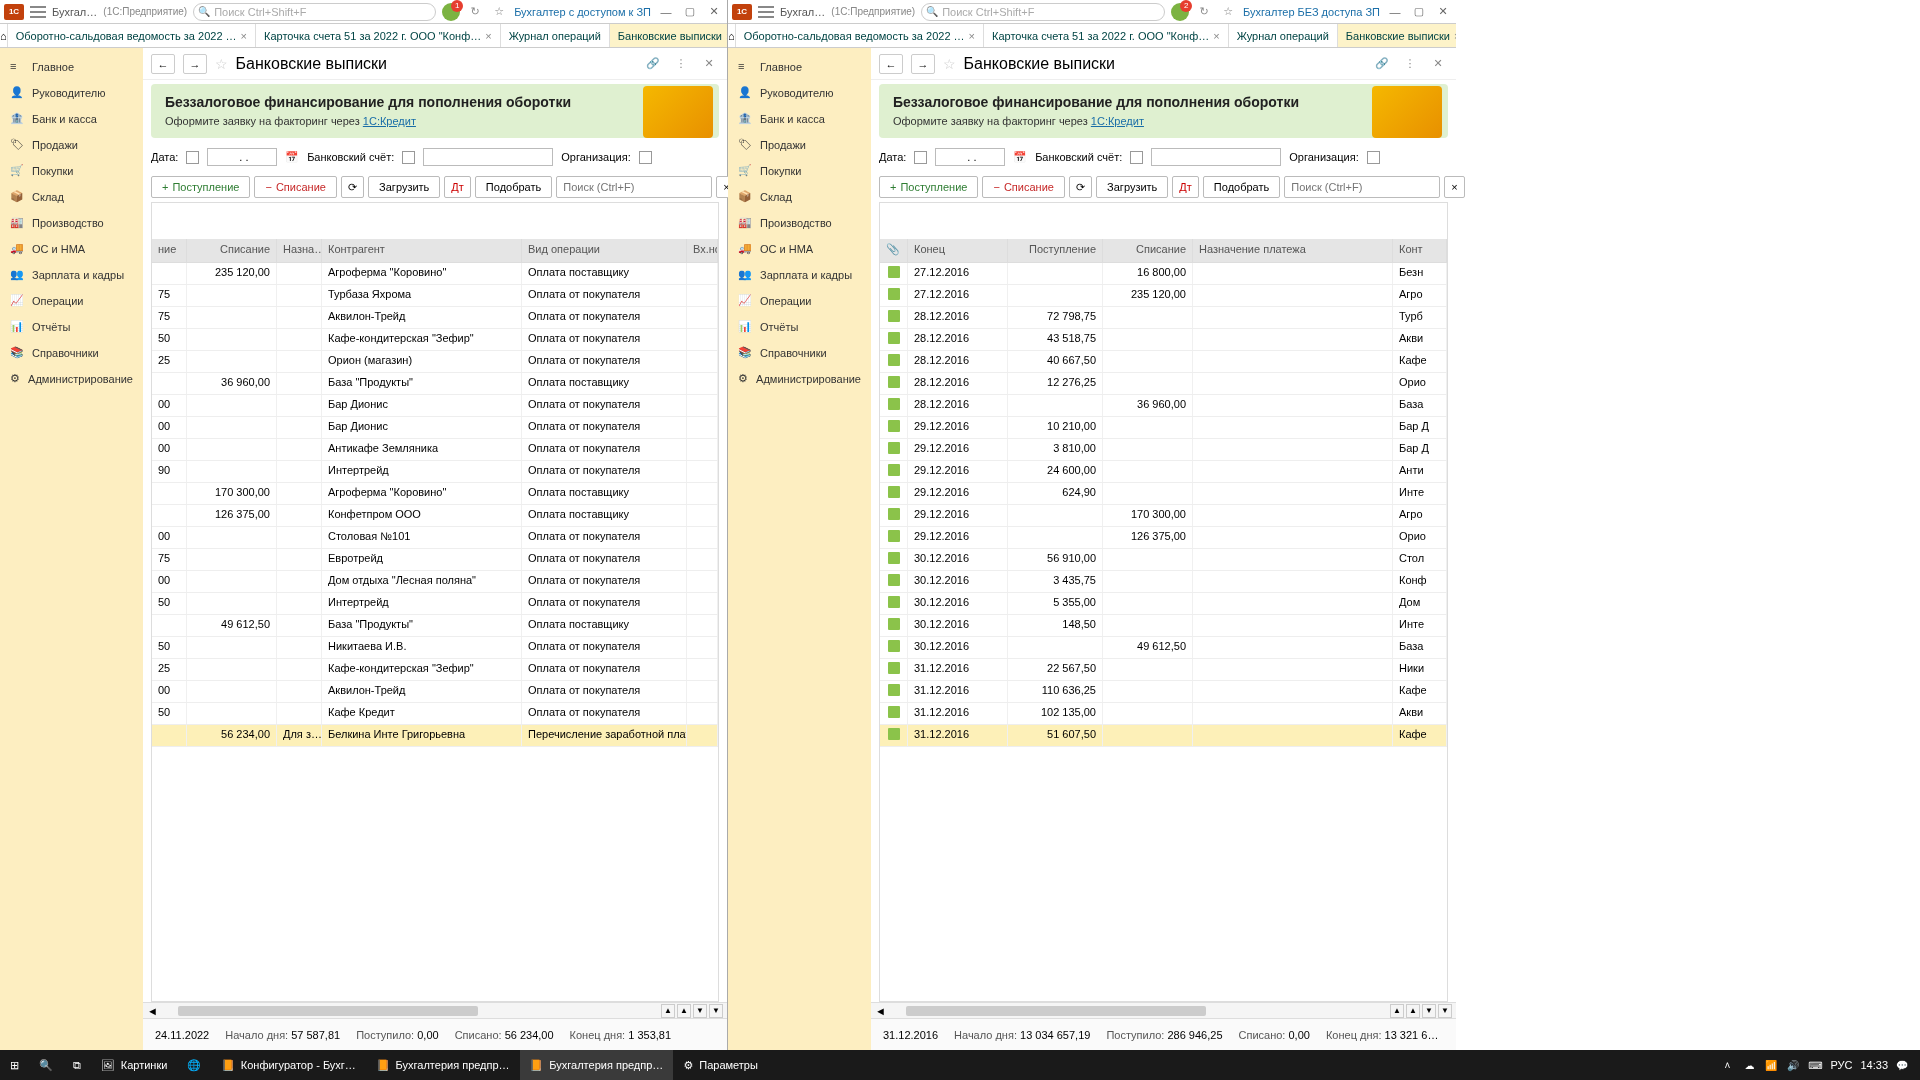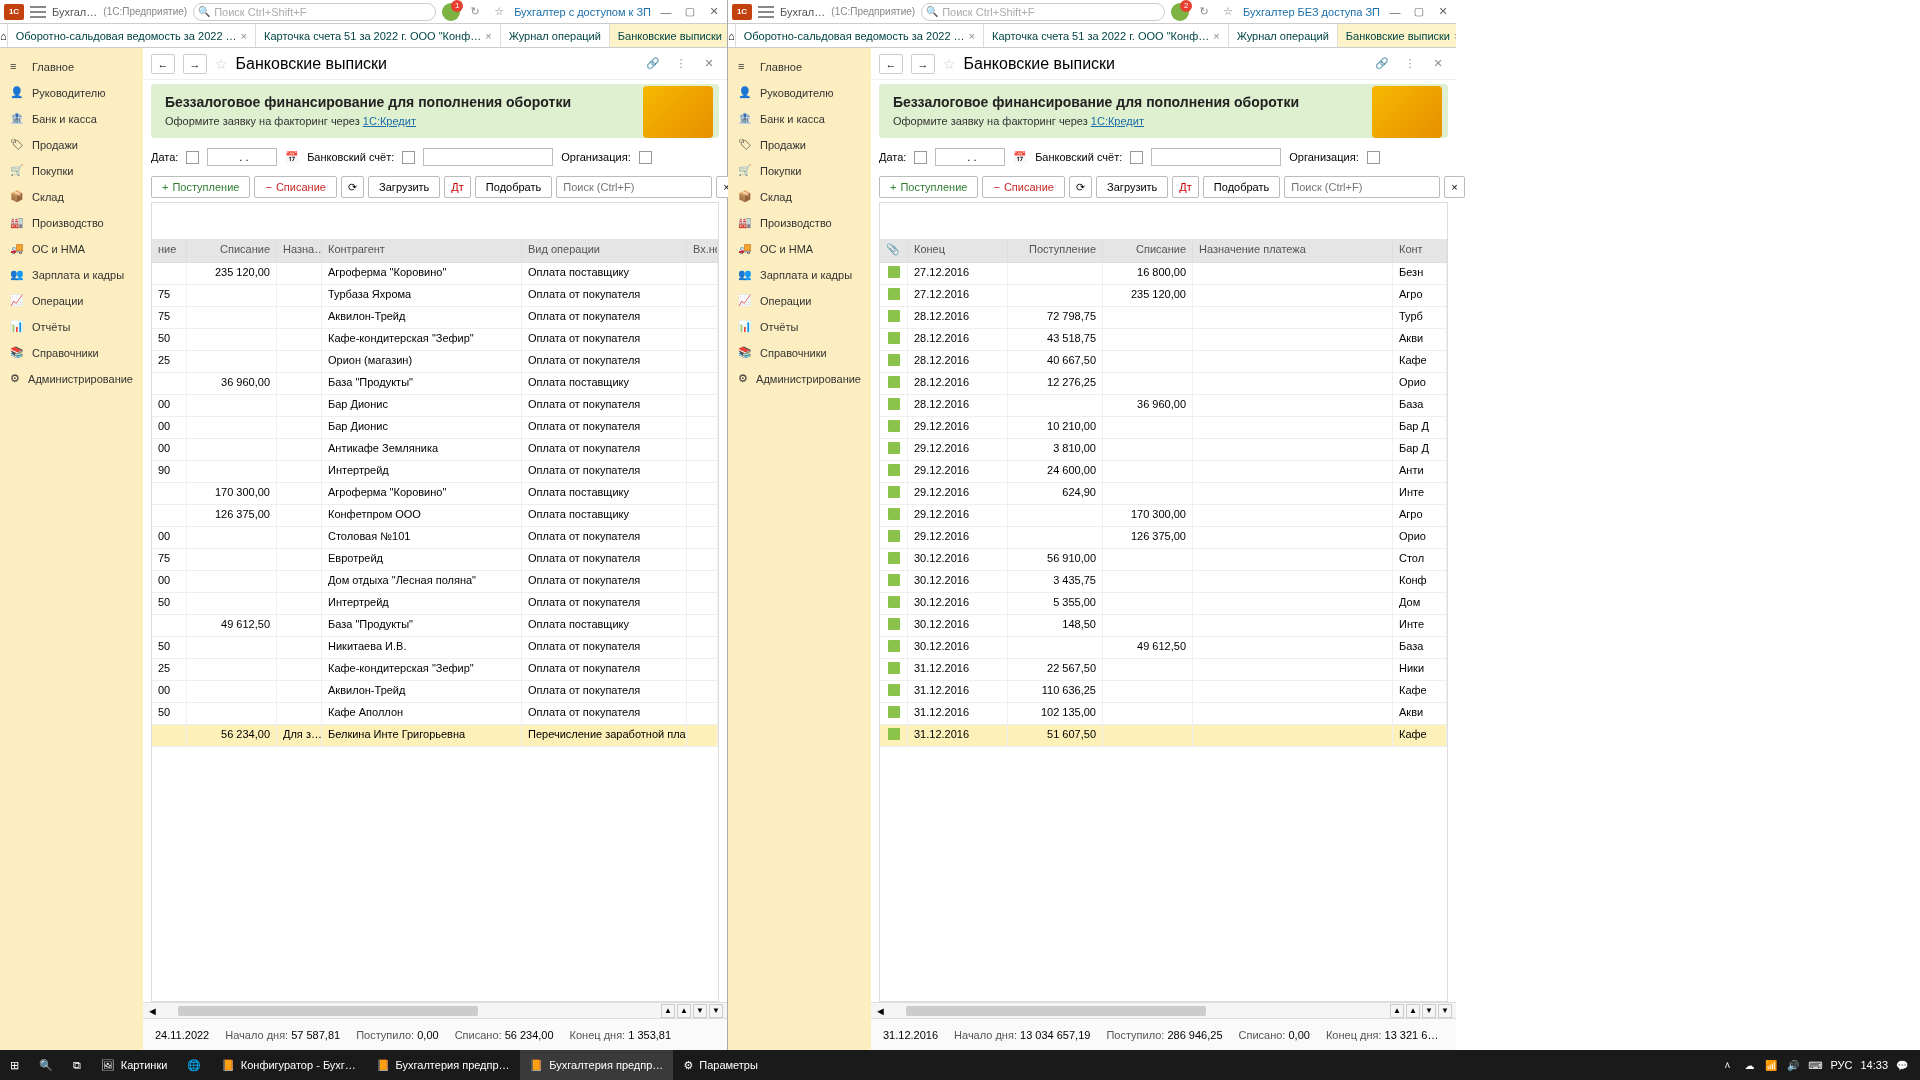--- a/index.html
+++ b/index.html
@@ -393,21 +393,21 @@
                   <div class="cell num" style="width:90px"></div>
                   <div class="cell" style="width:45px"></div>
                   <div class="cell" style="width:200px">Аквилон-Трейд</div>
                   <div class="cell" style="width:165px">Оплата от покупателя</div>
                   <div class="cell" style="flex:1"></div>
                 </div>
                 <div class="grid-row">
                   <div class="cell" style="width:35px">50</div>
                   <div class="cell num" style="width:90px"></div>
                   <div class="cell" style="width:45px"></div>
-                  <div class="cell" style="width:200px">Кафе Аполлон</div>
+                  <div class="cell" style="width:200px">Кафе Кредит</div>
                   <div class="cell" style="width:165px">Оплата от покупателя</div>
                   <div class="cell" style="flex:1"></div>
                 </div>
                 <div class="grid-row sel">
                   <div class="cell" style="width:35px"></div>
                   <div class="cell num" style="width:90px">56 234,00</div>
                   <div class="cell" style="width:45px">Для з…</div>
                   <div class="cell" style="width:200px">Белкина Инте Григорьевна</div>
                   <div class="cell" style="width:165px">Перечисление заработной платы р…</div>
                   <div class="cell" style="flex:1"></div>

